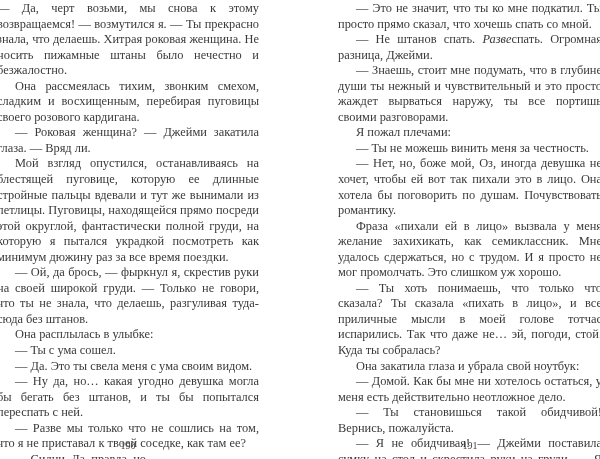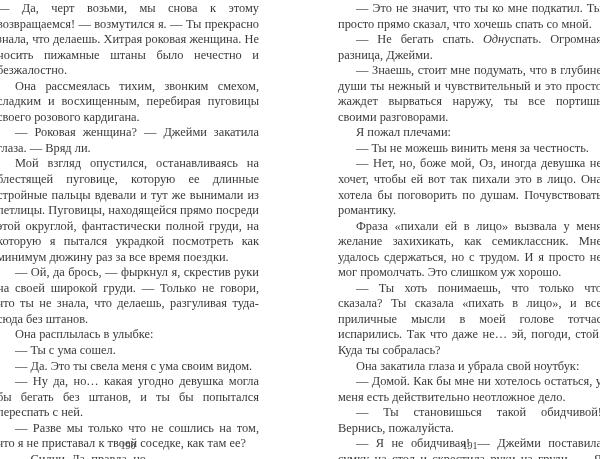--- a/index.html
+++ b/index.html
@@ -80,21 +80,21 @@
       <p>— Разве мы только что не сошлись на том, что я не приставал к твоей соседке, как там ее?</p>
       <p>— Сидни. Да, правда, но…</p>
 
     </div>
     <div class="page-number">190</div>
   </div>
 
   <div class="page page-right">
     <div class="text">
       <p>— Это не значит, что ты ко мне подкатил. Ты просто прямо сказал, что хочешь спать со мной.</p>
-      <p><span>— Не бегать спать. </span><em>Одну</em><span>спать. Огромная разница, Джейми.</span></p>
+      <p><span>— Не штанов спать. </span><em>Разве</em><span>спать. Огромная разница, Джейми.</span></p>
       <p>— Знаешь, стоит мне подумать, что в глубине души ты нежный и чувствительный и это просто жаждет вырваться наружу, ты все портишь своими разговорами.</p>
       <p>Я пожал плечами:</p>
       <p>— Ты не можешь винить меня за честность.</p>
       <p>— Нет, но, боже мой, Оз, иногда девушка не хочет, чтобы ей вот так пихали это в лицо. Она хотела бы поговорить по душам. Почувствовать романтику.</p>
       <p>Фраза «пихали ей в лицо» вызвала у меня желание захихикать, как семиклассник. Мне удалось сдержаться, но с трудом. И я просто не мог промолчать. Это слишком уж хорошо.</p>
       <p>— Ты хоть понимаешь, что только что сказала? Ты сказала «пихать в лицо», и все приличные мысли в моей голове тотчас испарились. Так что даже не… эй, погоди, стой. Куда ты собралась?</p>
       <p>Она закатила глаза и убрала свой ноутбук:</p>
       <p>— Домой. Как бы мне ни хотелось остаться, у меня есть действительно неотложное дело.</p>
       <p>— Ты становишься такой обидчивой! Вернись, пожалуйста.</p>
       <p>— Я не обидчивая! — Джейми поставила сумку на стол и скрестила руки на груди. — Я останусь, если ты назовешь мне хоть одну вескую причину, почему я должна сесть обратно и позволить тебе снова отвлекать меня. Одну. Что-то мне подсказывает, что ты не сможешь этого сделать.</p>

